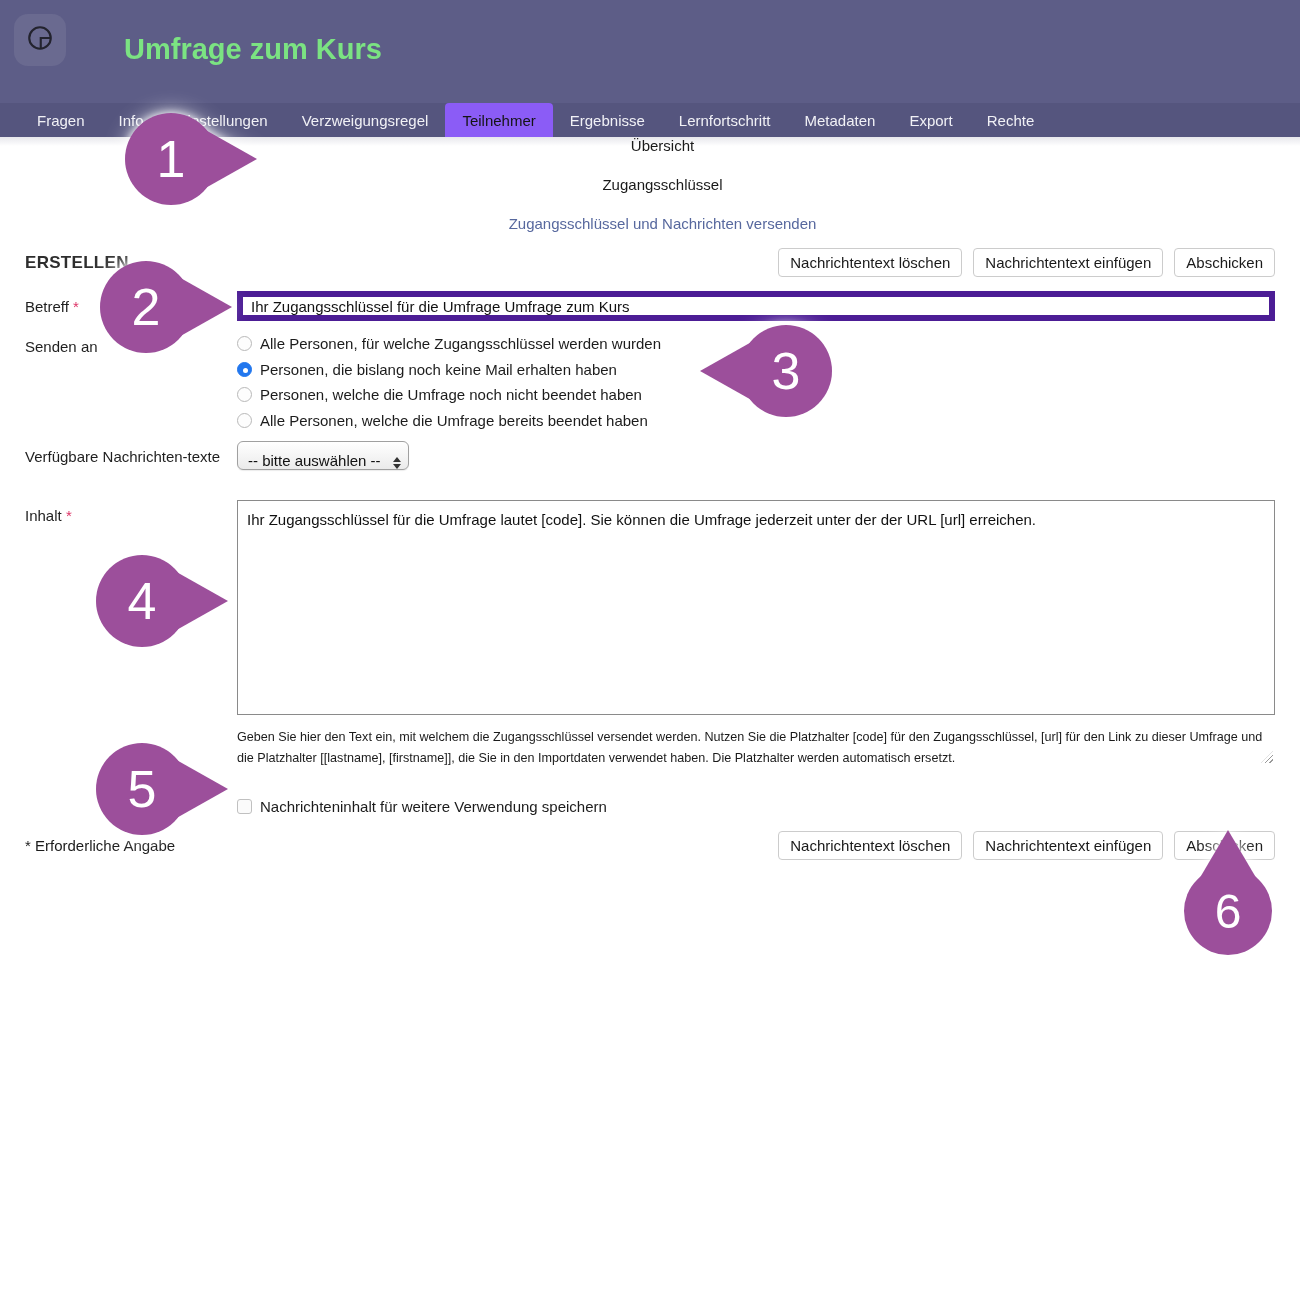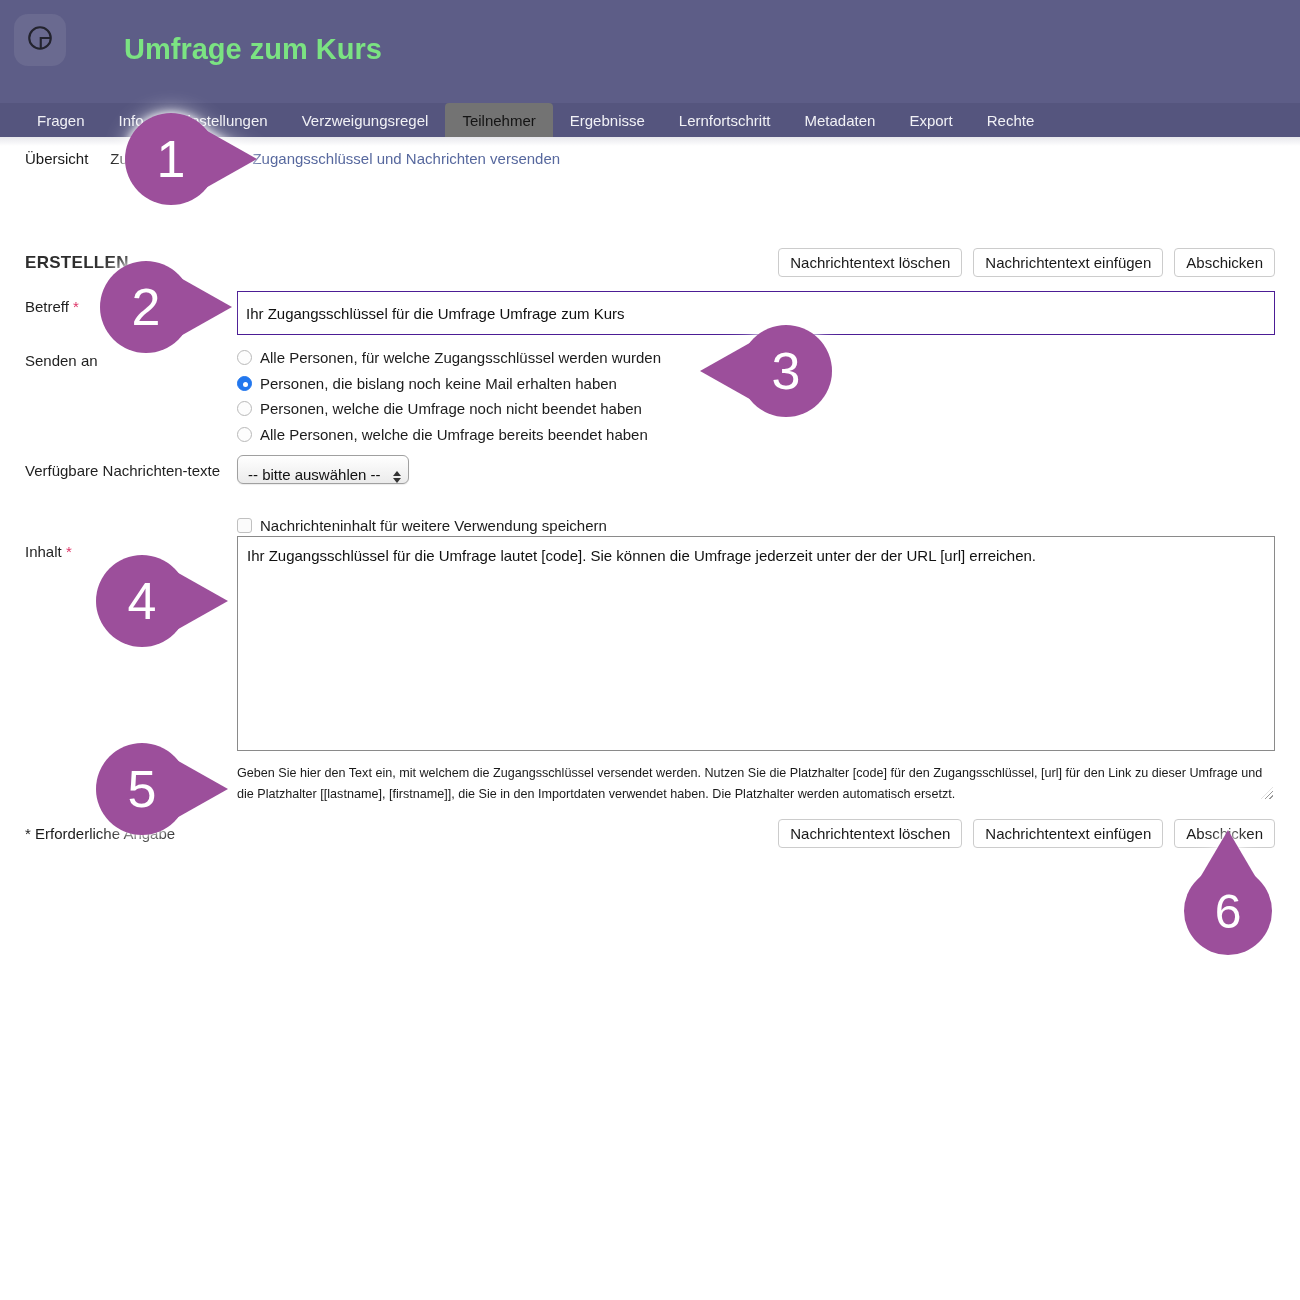--- a/index.html
+++ b/index.html
@@ -8,40 +8,40 @@
     background:#ffffff;font-family:"Liberation Sans",sans-serif;color:#1c1c1c;
   }
   
   .header{height:103px;background:#5d5d87;position:relative;}
   .logo{position:absolute;left:14px;top:14px;width:52px;height:52px;border-radius:14px;
         background:#6a6a90;display:flex;align-items:center;justify-content:center;}
   .page-title{position:absolute;left:80px;top:33px;font-size:29px;font-weight:bold;color:#7be382;margin-left:44px;}
   
   .tabbar{height:34px;background:#55557e;display:flex;align-items:stretch;padding-left:20px;}
   .tab{display:flex;align-items:center;padding:0 17px;font-size:15px;color:#f1f1f6;cursor:pointer;white-space:nowrap;}
-  .tab.active{background:#737373;color:#141414;border-radius:4px 4px 0 0;}
+  .tab.active{background:#8b5cf6;color:#141414;border-radius:4px 4px 0 0;}
   
   .subtabs{height:43px;display:flex;align-items:center;gap:22px;padding-left:25px;
-           background:linear-gradient(180deg,#e7e7ec 0,#ffffff 9px);font-size:15px;}
+           background:linear-gradient(180deg,#e7e7ec 0,#ffffff 9px);font-size:15px;flex-direction:column;}
   .subtab{color:#1a1a1a;cursor:pointer;white-space:nowrap;}
   .subtab.linkstyle{color:#57689e;}
   
   .content{padding:0 25px;}
   .section-row{margin-top:68px;display:flex;justify-content:space-between;align-items:center;}
   .section-title{font-size:17px;font-weight:bold;color:#2e2e2e;letter-spacing:.3px;}
   .btn-row{display:flex;gap:11px;align-items:flex-end;}
   .btn{background:#ffffff;border:1px solid #cccccc;border-radius:4px;padding:5px 11px;
        font-size:15px;color:#1a1a1a;font-family:inherit;cursor:pointer;white-space:nowrap;}
   
   .form{margin-top:14px;}
   .frow{display:flex;align-items:flex-start;}
   .label-col{width:212px;flex:none;font-size:15px;color:#1f1f1f;padding-top:5px;line-height:1.4;}
   .field-col{flex:1;min-width:0;position:relative;}
   .req{color:#dd3366;}
-  .text-input{width:100%;box-sizing:border-box;height:44px;border:1px solid #4c1d95;
+  .text-input{width:100%;box-sizing:border-box;height:30px;border:6px solid #4c1d95;
               font-size:15px;padding:0 8px;font-family:inherit;color:#111;background:#fff;}
   .radio-row{display:flex;align-items:center;gap:8px;height:25.5px;font-size:15px;}
   .radio{width:15px;height:15px;flex:none;border-radius:50%;border:1px solid #b9b9b9;background:#fdfdfd;
          box-sizing:border-box;position:relative;}
   .radio.checked{background:#2277ee;border-color:#2277ee;}
   .radio.checked::after{content:"";position:absolute;left:5px;top:5px;width:5px;height:5px;border-radius:50%;background:#fff;}
   .select-box{display:inline-flex;align-items:flex-end;gap:12px;height:27px;padding:0 7px 0 10px;
               border:1px solid #a0a0a0;border-radius:6px;background:linear-gradient(#ffffff,#ebebeb);
               font-size:15px;color:#111;cursor:pointer;box-shadow:0 1px 1px rgba(0,0,0,.08);}
   .spin-arrows{display:flex;flex-direction:column;align-items:center;gap:2px;}
@@ -146,38 +146,38 @@
         <div class="select-box">
           <span>-- bitte auswählen --</span>
           <span class="spin-arrows">
             <span class="arr-up"></span>
               <span class="arr-dn"></span>
           </span>
         </div>
       </div>
     </div>
 
+    <div class="frow">
+      <div class="label-col">
+        <span>Inhalt</span> <span class="req">*</span>
+      </div>
+      <div class="field-col">
+        <textarea class="textarea" style="">Ihr Zugangsschlüssel für die Umfrage lautet [code]. Sie können die Umfrage jederzeit unter der der URL [url] erreichen.</textarea>
+        <span class="resize-grip"></span>
+        <div class="help-text">Geben Sie hier den Text ein, mit welchem die Zugangsschlüssel versendet werden. Nutzen Sie die Platzhalter [code] für den Zugangsschlüssel, [url] für den Link zu dieser Umfrage und die Platzhalter [[lastname], [firstname]], die Sie in den Importdaten verwendet haben. Die Platzhalter werden automatisch ersetzt.</div>
+      </div>
+    </div>
+
     <div class="frow check-row">
       <div class="label-col"></div>
       <div class="field-col">
         <div class="check-line">
           <span class="checkbox"></span>
           <span>Nachrichteninhalt für weitere Verwendung speichern</span>
         </div>
-      </div>
-    </div>
-
-    <div class="frow">
-      <div class="label-col">
-        <span>Inhalt</span> <span class="req">*</span>
-      </div>
-      <div class="field-col">
-        <textarea class="textarea" style="">Ihr Zugangsschlüssel für die Umfrage lautet [code]. Sie können die Umfrage jederzeit unter der der URL [url] erreichen.</textarea>
-        <span class="resize-grip"></span>
-        <div class="help-text">Geben Sie hier den Text ein, mit welchem die Zugangsschlüssel versendet werden. Nutzen Sie die Platzhalter [code] für den Zugangsschlüssel, [url] für den Link zu dieser Umfrage und die Platzhalter [[lastname], [firstname]], die Sie in den Importdaten verwendet haben. Die Platzhalter werden automatisch ersetzt.</div>
       </div>
     </div>
 
     <div class="footer-row">
       <div class="required-note">* Erforderliche Angabe</div>
       <div class="btn-row">
         <button class="btn">Nachrichtentext löschen</button>
         <button class="btn">Nachrichtentext einfügen</button>
         <button class="btn">Abschicken</button>
       </div>

